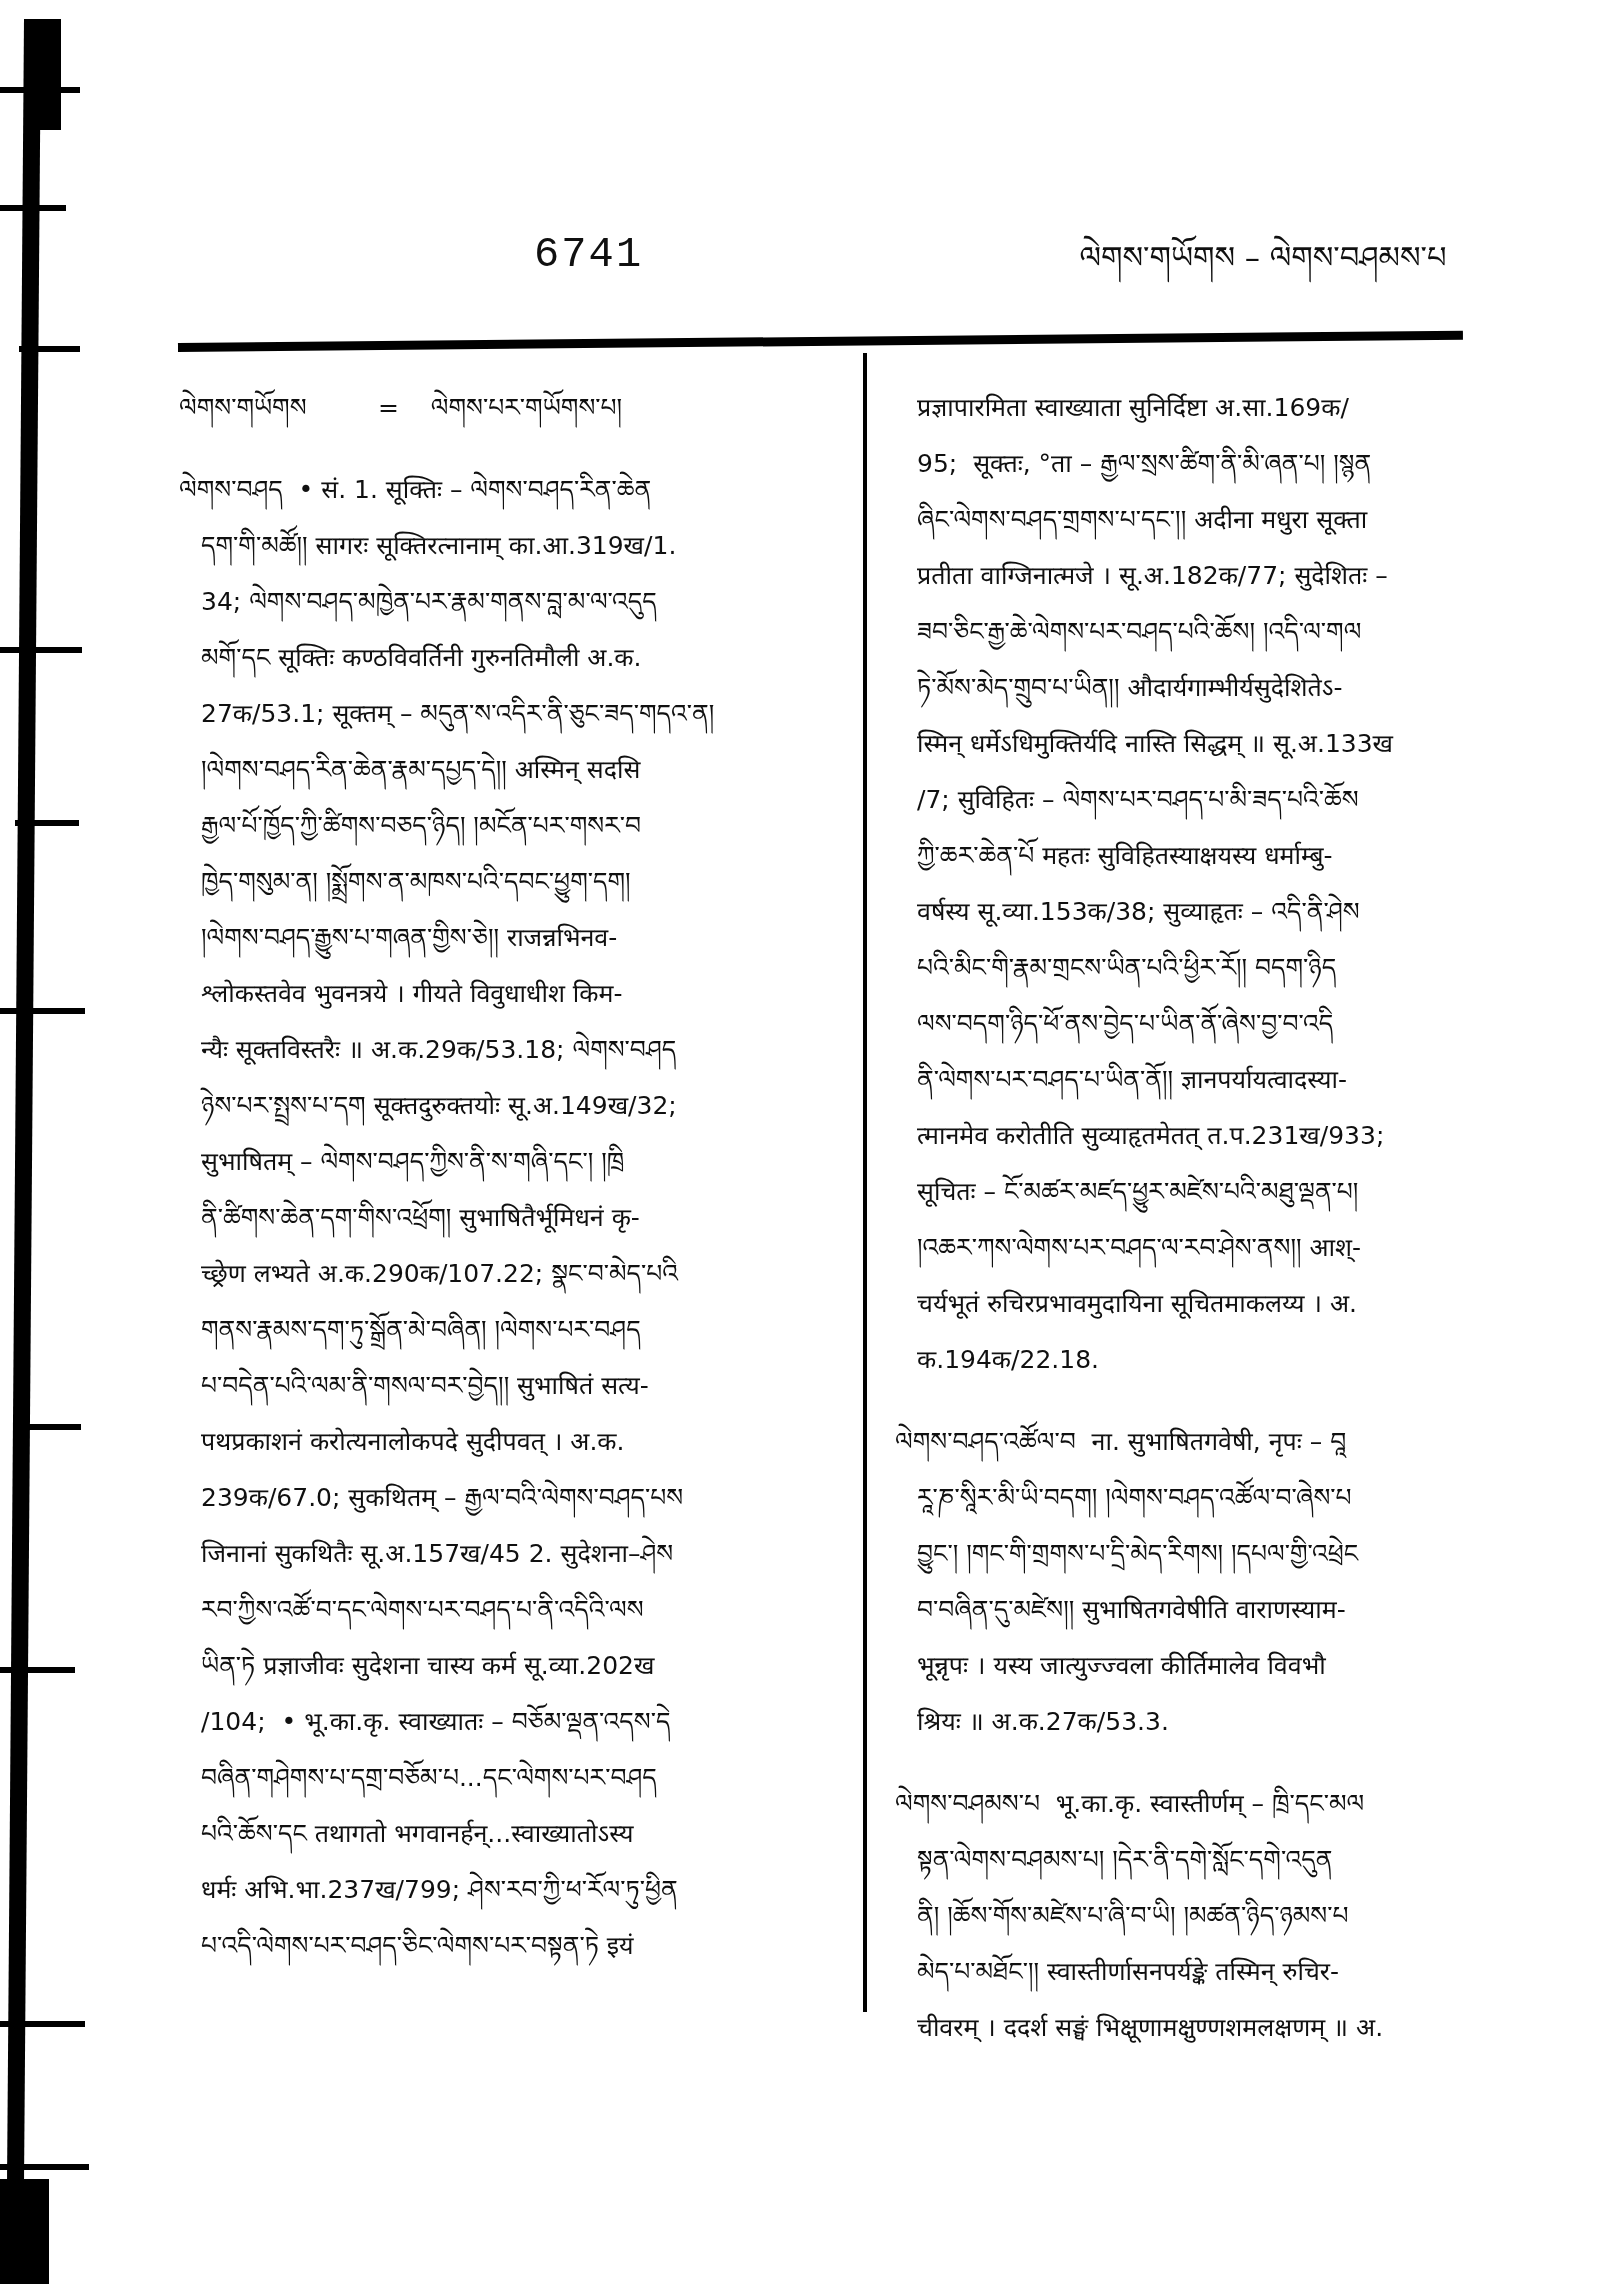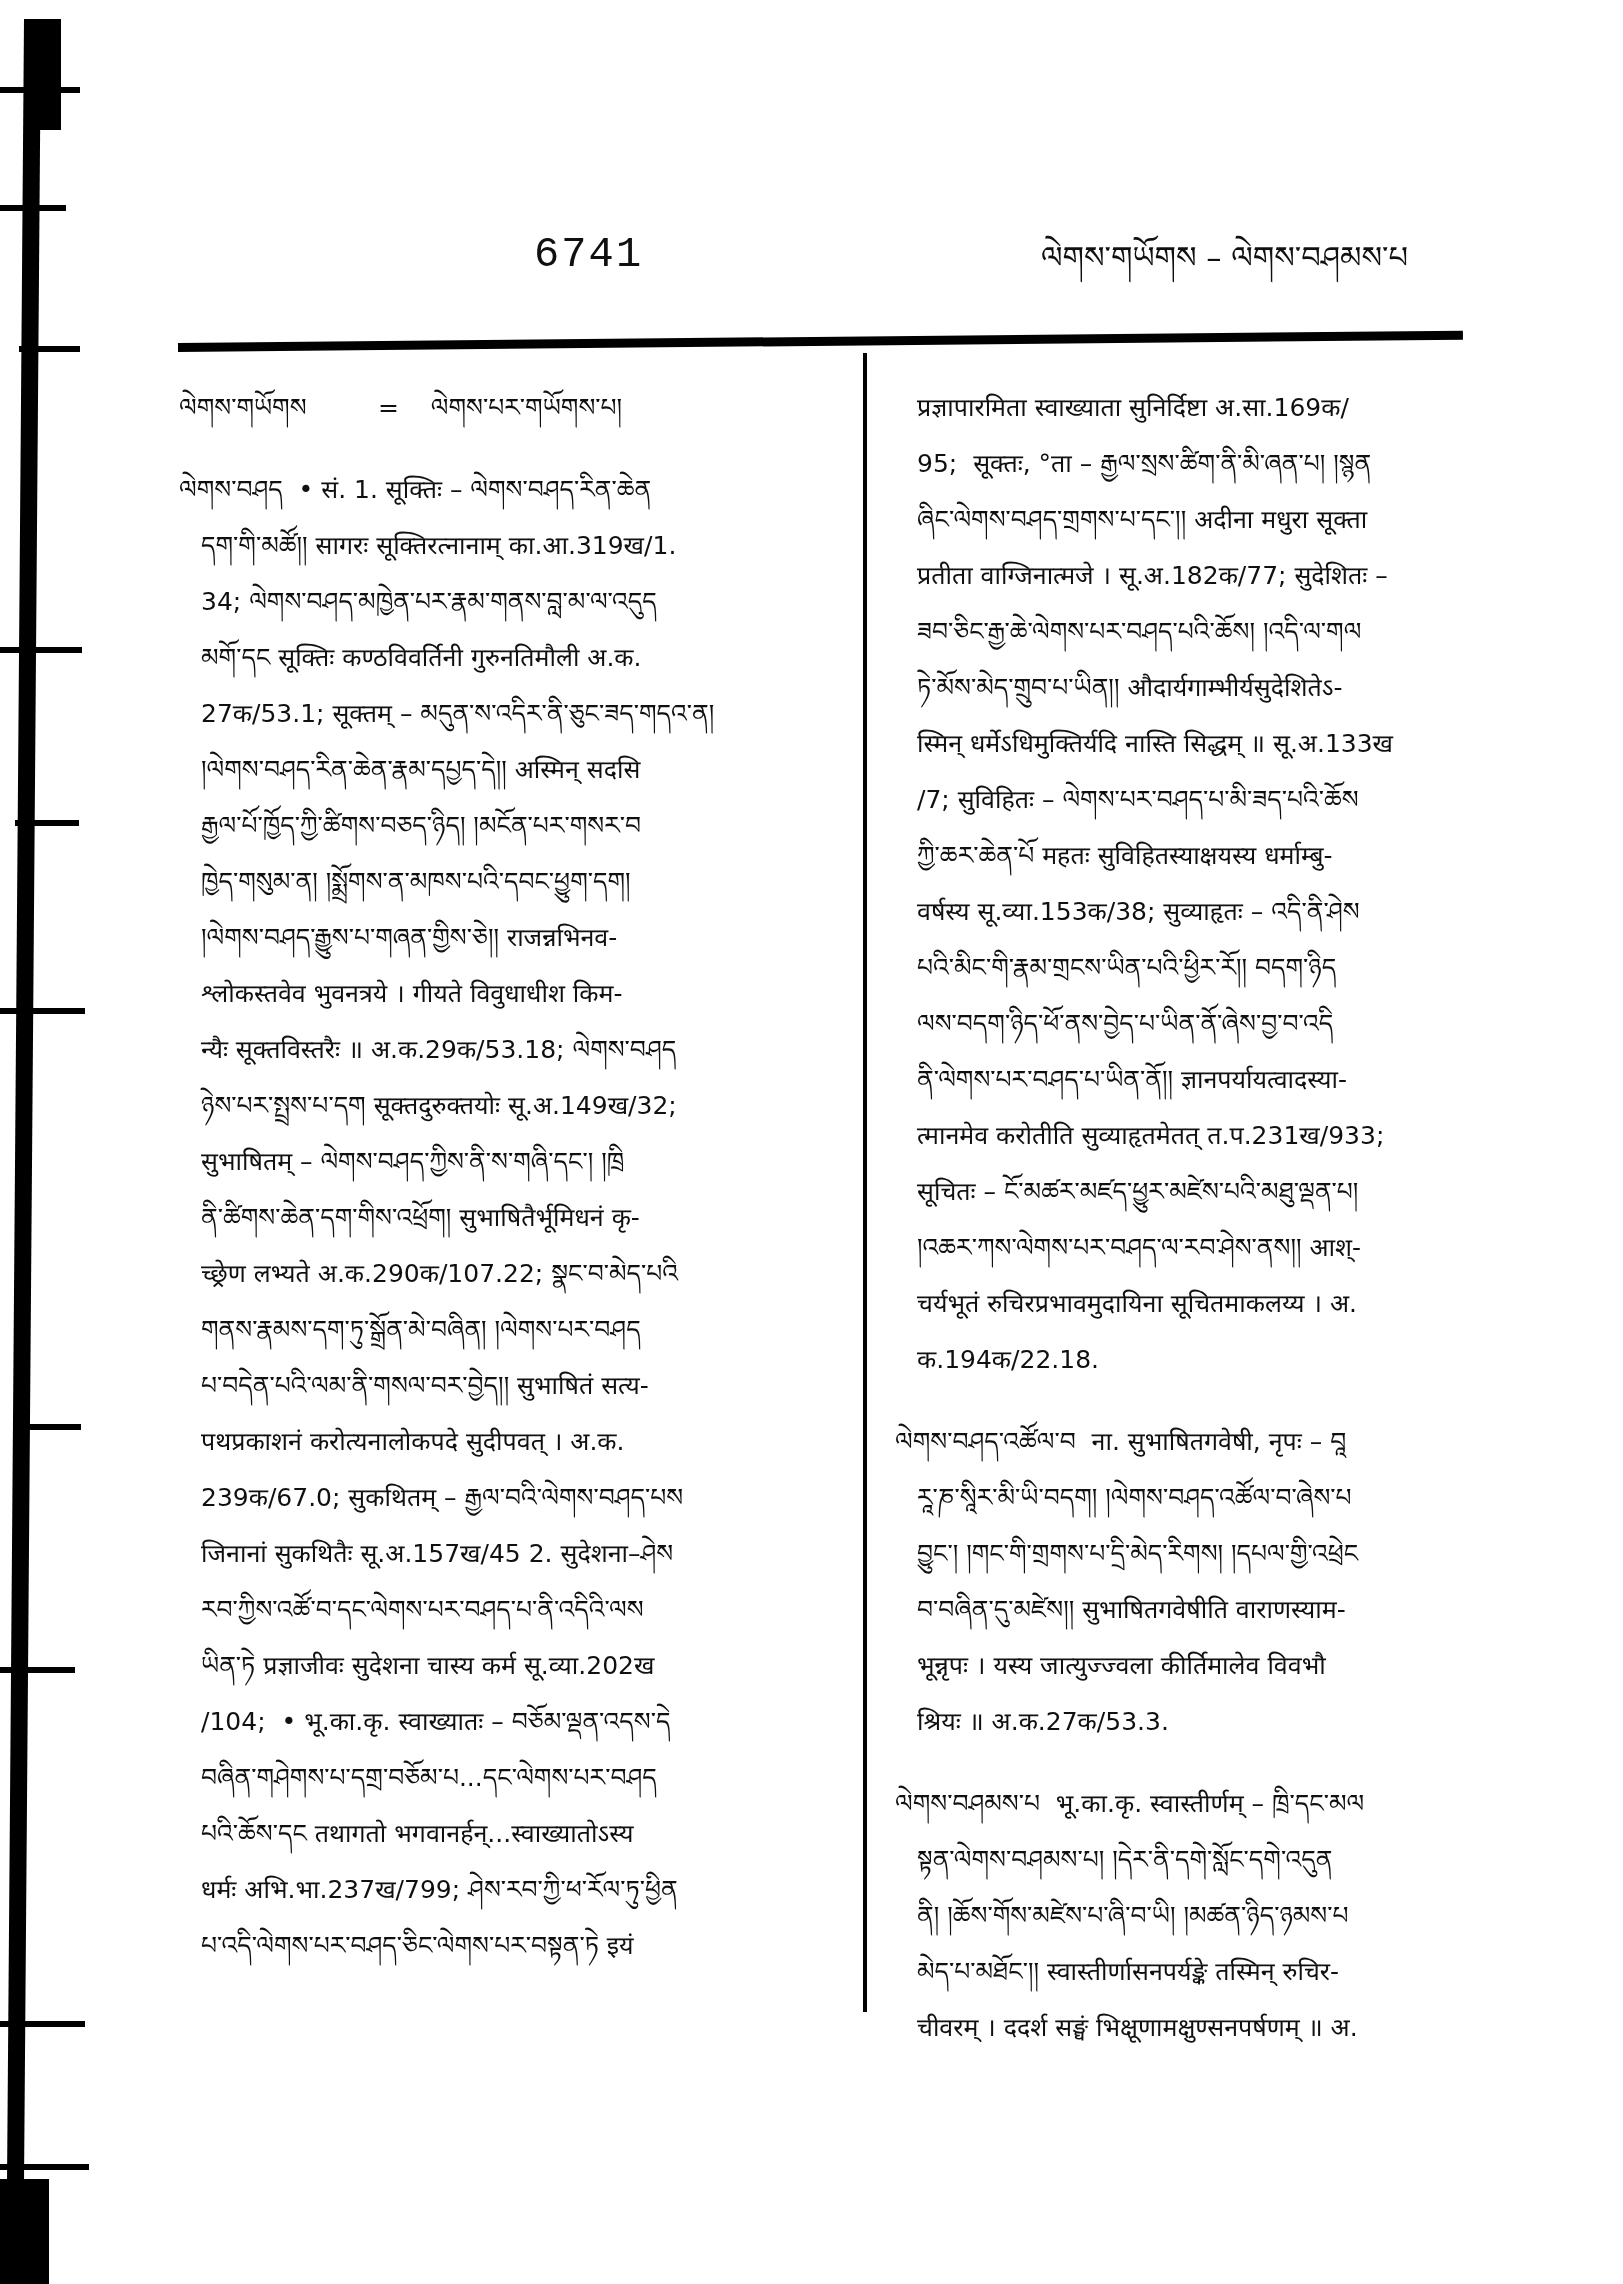--- a/index.html
+++ b/index.html
@@ -17,21 +17,21 @@
   .strip-top{left:28px;top:19.4px;width:33px;height:111px;}
   .strip-bot{left:0px;top:2179px;width:49px;height:105px;}
   .tick{height:6.2px;}
   
   .page-number{
     position:absolute;left:534px;top:231px;
     font-size:42px;letter-spacing:2.1px;font-family:Liberation Mono, monospace;
   }
   .running-head{
     position:absolute;left:1041px;top:223px;width:444px;
-    font-size:30.5px;white-space:pre;overflow:hidden;
+    font-size:30.5px;white-space:pre;overflow:hidden;text-align:center;
   }
   
   .top-rule{
     position:absolute;left:178px;top:343px;width:1285px;height:9px;background:#000;
     transform:rotate(-0.55deg);transform-origin:left center;
   }
   .col-divider{
     position:absolute;left:863px;top:353px;width:4.2px;height:1659px;background:#000;
   }
   
@@ -122,17 +122,17 @@
       <div class="line head">ལེགས་བཤད་འཚོལ་བ  ना. सुभाषितगवेषी, नृपः – བཱ</div>
       <div class="line">རཱ་ཎ་སཱིར་མི་ཡི་བདག། །ལེགས་བཤད་འཚོལ་བ་ཞེས་པ</div>
       <div class="line">བྱུང་། །གང་གི་གྲགས་པ་དྲི་མེད་རིགས། །དཔལ་གྱི་འཕྲེང</div>
       <div class="line">བ་བཞིན་དུ་མཛེས།། सुभाषितगवेषीति वाराणस्याम-</div>
       <div class="line">भून्नृपः । यस्य जात्युज्ज्वला कीर्तिमालेव विवभौ</div>
       <div class="line">श्रियः ॥ अ.क.27क/53.3.</div>
       <div class="line head">ལེགས་བཤམས་པ  भू.का.कृ. स्वास्तीर्णम् – ཁྲི་དང་མལ</div>
       <div class="line">སྟན་ལེགས་བཤམས་པ། །དེར་ནི་དགེ་སློང་དགེ་འདུན</div>
       <div class="line">ནི། །ཆོས་གོས་མཛེས་པ་ཞི་བ་ཡི། །མཚན་ཉིད་ཉམས་པ</div>
       <div class="line">མེད་པ་མཐོང་།། स्वास्तीर्णासनपर्यङ्के तस्मिन् रुचिर-</div>
-      <div class="line">चीवरम् । ददर्श सङ्घं भिक्षूणामक्षुण्सनपर्षणम् ॥ अ.</div>
+      <div class="line">चीवरम् । ददर्श सङ्घं भिक्षूणामक्षुण्णशमलक्षणम् ॥ अ.</div>
     </div>
 
 </div>
 
 
 </body></html>

